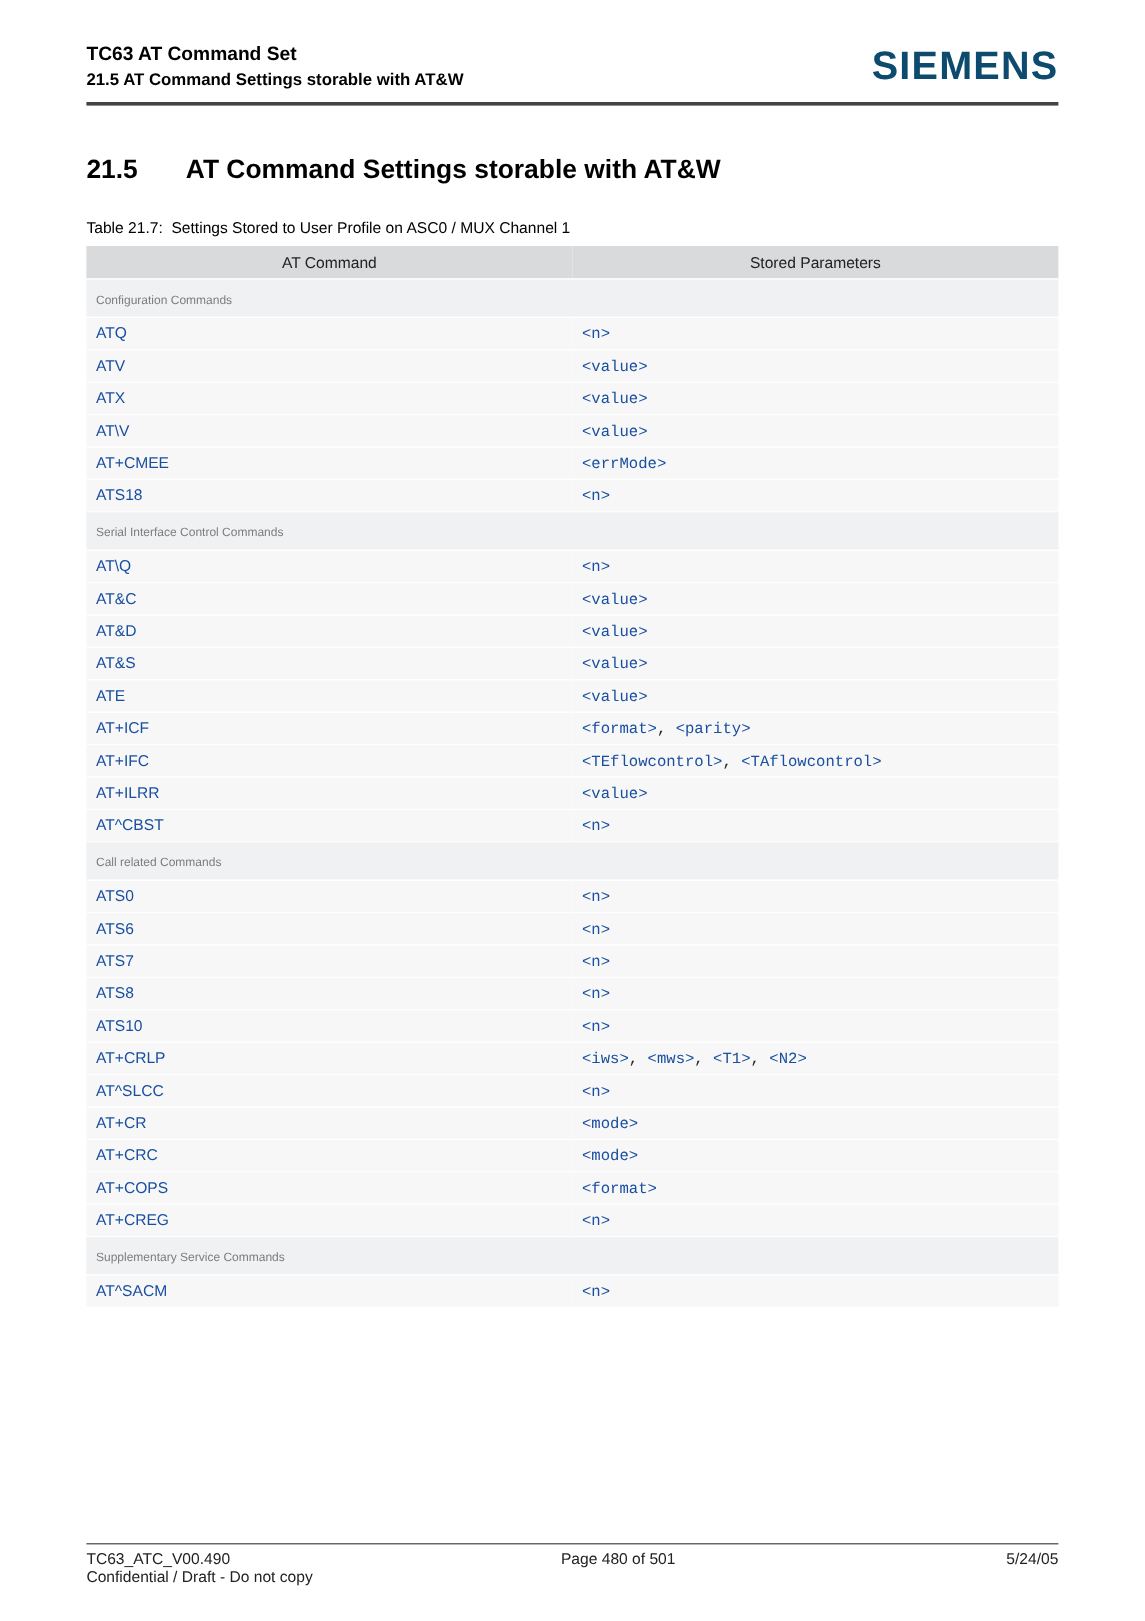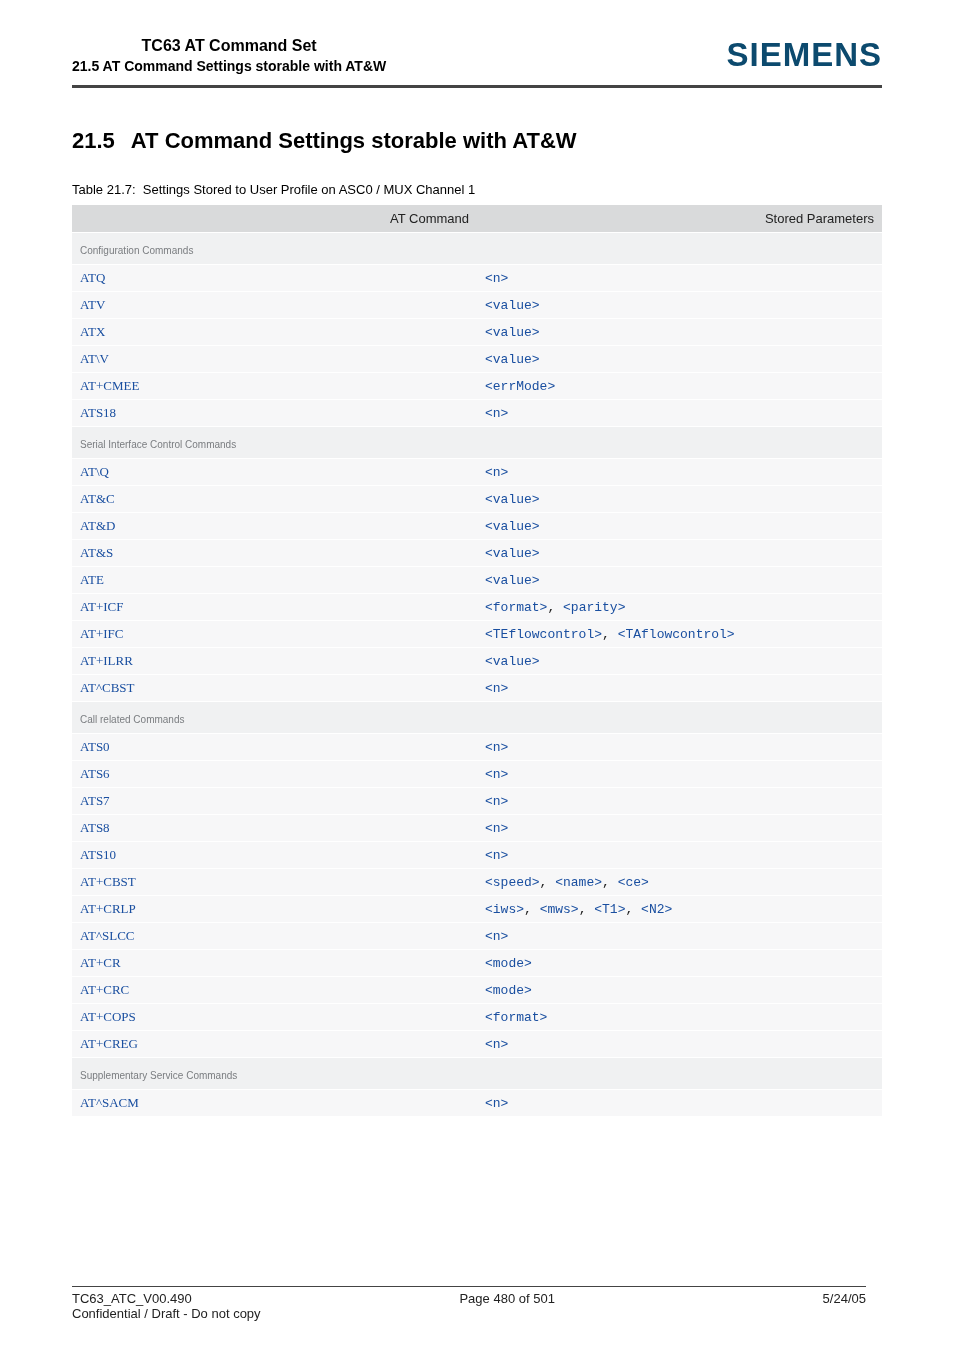--- a/index.html
+++ b/index.html
@@ -12,21 +12,20 @@
     color: #000;
   }
   .page {
     padding: 36px 72px 0 72px;
   }
   .header-row {
     display: flex;
     justify-content: space-between;
     align-items: flex-start;
     margin-bottom: 6px;
-    text-align: center;
   }
   .header-left { }
   .doc-title {
     font-size: 16px;
     font-weight: bold;
     line-height: 1.3;
   }
   .doc-subtitle {
     font-size: 14px;
     font-weight: bold;
@@ -43,34 +42,34 @@
     border: none;
     border-top: 3px solid #444;
     margin-top: 10px;
     margin-bottom: 40px;
   }
   h2.section-title {
     font-size: 22px;
     font-weight: bold;
     margin-bottom: 28px;
   }
-  h2.section-title .num { display: inline-block; margin-right: 16px; }
+  h2.section-title .num { display: inline-block; margin-right: 40px; }
   .table-caption {
     font-size: 13px;
     margin-bottom: 8px;
   }
   .table-caption b { font-weight: normal; }
   table.settings {
     width: 100%;
     border-collapse: collapse;
     font-size: 13px;
   }
   table.settings th {
     background: #d9dadb;
-    text-align: right;
+    text-align: center;
     font-weight: normal;
     color: #222;
     padding: 6px 8px;
     border-bottom: 1px solid #fff;
     margin-left: 36px;
   }
   table.settings th:first-child { width: 50%; }
   table.settings tr.group td {
     background: #f0f1f2;
     color: #7a7d80;
@@ -78,32 +77,32 @@
     font-size: 10px;
     border-bottom: 1px solid #fff;
   }
   table.settings tr.row td {
     background: #f7f7f8;
     padding: 5px 8px;
     border-bottom: 1px solid #fff;
     vertical-align: top;
   }
   .cmd {
-    font-family: Liberation Serif, serif;
+    font-family: Liberation Sans, sans-serif;
     color: #1a4fa0;
   }
   .param {
     font-family: "Courier New", Courier, monospace;
     color: #1a4fa0;
   }
   .param .sep { color: #222; }
   .footer {
     position: absolute;
     left: 72px;
-    right: 88px;
+    right: 72px;
     bottom: 30px;
   }
   .footer-hr {
     border: none;
     border-top: 1.5px solid #444;
     margin-bottom: 4px;
   }
   .footer-row {
     display: flex;
     justify-content: space-between;
@@ -227,24 +226,20 @@
         </tr>
         <tr class="row">
           <td><span class="cmd">ATS8</span></td>
           <td><span class="param"><span>&lt;n&gt;</span></span></td>
         </tr>
         <tr class="row">
           <td><span class="cmd">ATS10</span></td>
           <td><span class="param"><span>&lt;n&gt;</span></span></td>
         </tr>
         <tr class="row">
-          <td><span class="cmd">AT+CBST</span></td>
-          <td><span class="param"><span>&lt;speed&gt;</span><span class="sep">, </span><span>&lt;name&gt;</span><span class="sep">, </span><span>&lt;ce&gt;</span></span></td>
-        </tr>
-        <tr class="row">
           <td><span class="cmd">AT+CRLP</span></td>
           <td><span class="param"><span>&lt;iws&gt;</span><span class="sep">, </span><span>&lt;mws&gt;</span><span class="sep">, </span><span>&lt;T1&gt;</span><span class="sep">, </span><span>&lt;N2&gt;</span></span></td>
         </tr>
         <tr class="row">
           <td><span class="cmd">AT^SLCC</span></td>
           <td><span class="param"><span>&lt;n&gt;</span></span></td>
         </tr>
         <tr class="row">
           <td><span class="cmd">AT+CR</span></td>
           <td><span class="param"><span>&lt;mode&gt;</span></span></td>

